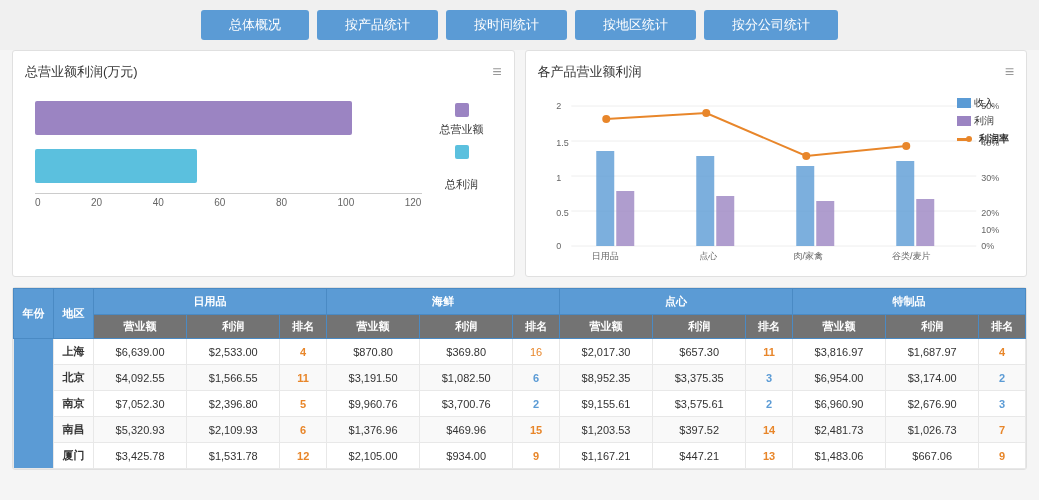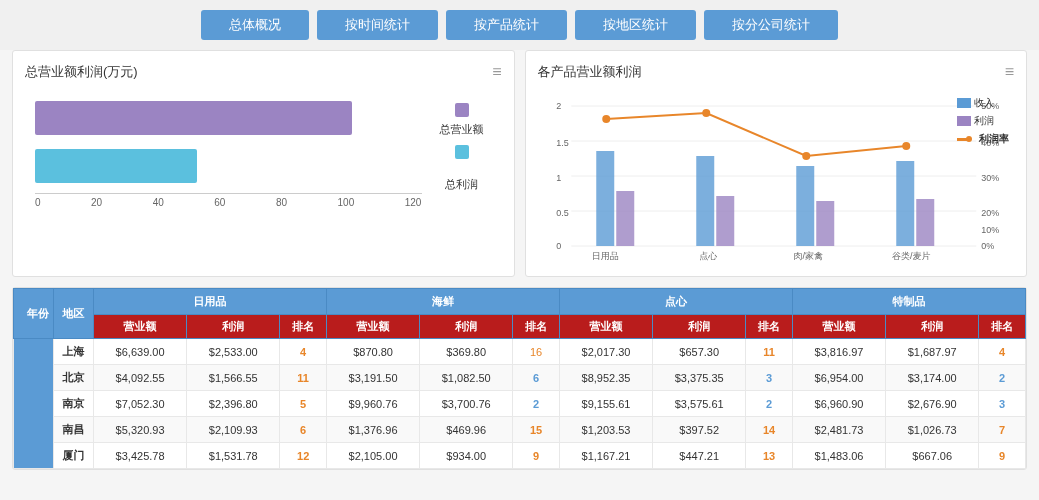--- a/index.html
+++ b/index.html
@@ -19,33 +19,33 @@
     .legend-item { display: flex; align-items: center; gap: 5px; margin-bottom: 5px; font-size: 11px; flex-direction: column; }
 
     
     .table-section { background: #fff; border: 1px solid #e0e0e0; border-radius: 3px; margin: 0 12px 10px; }
     .table-title { padding: 8px 12px; font-size: 13px; border-bottom: 1px solid #e8e8e8; }
     .table-wrapper { overflow-x: auto; max-height: 230px; overflow-y: auto; position: relative; }
     table { width: 100%; border-collapse: collapse; font-size: 11px; }
     thead { background: #5b9bd5; color: #fff; position: sticky; top: 0; z-index: 2; }
     thead tr:first-child th { padding: 5px 4px; text-align: center; border: 1px solid #4a8ac4; }
     thead tr:second-child th { background: #5b9bd5; }
-    .sub-header { background: #b91c1c; }
+    .sub-header { background: #737373; }
     .sub-header th { padding: 4px; text-align: center; border: 1px solid #4a8ac4; }
     tbody tr { background: #fff; }
     tbody tr:nth-child(even) { background: #f9f9f9; }
     tbody td { padding: 5px 6px; border: 1px solid #e8e8e8; text-align: center; color: #333; }
   </style>
 </head>
 <body>
 
 <div style="display:flex;justify-content:center;gap:8px;padding:10px 12px;background:#f0f0f0;">
   <button class="nav-btn">总体概况</button>
+  <button class="nav-btn">按产品统计</button>
   <button class="nav-btn">按时间统计</button>
-  <button class="nav-btn">按产品统计</button>
   <button class="nav-btn">按地区统计</button>
   <button class="nav-btn">按分公司统计</button>
 </div>
 
 <div class="main-content">
 
   <div class="panel left-panel">
     <div class="panel-header">
       <span class="panel-title">总营业额利润(万元)</span>
       <span class="menu-icon">≡</span>
@@ -157,21 +157,21 @@
       </div>
     </div>
   </div>
 </div>
 
 <div class="table-section">
   <div class="table-wrapper">
     <table>
       <thead>
         <tr>
-          <th rowspan="2" style="width:40px;text-align:right;">年份</th>
+          <th rowspan="2" style="width:40px;">年份</th>
           <th rowspan="2" style="width:40px;">地区</th>
           <th colspan="3">日用品</th>
           <th colspan="3">海鲜</th>
           <th colspan="3">点心</th>
           <th colspan="3">特制品</th>
         </tr>
         <tr class="sub-header">
           <th>营业额</th>
           <th>利润</th>
           <th>排名</th>

